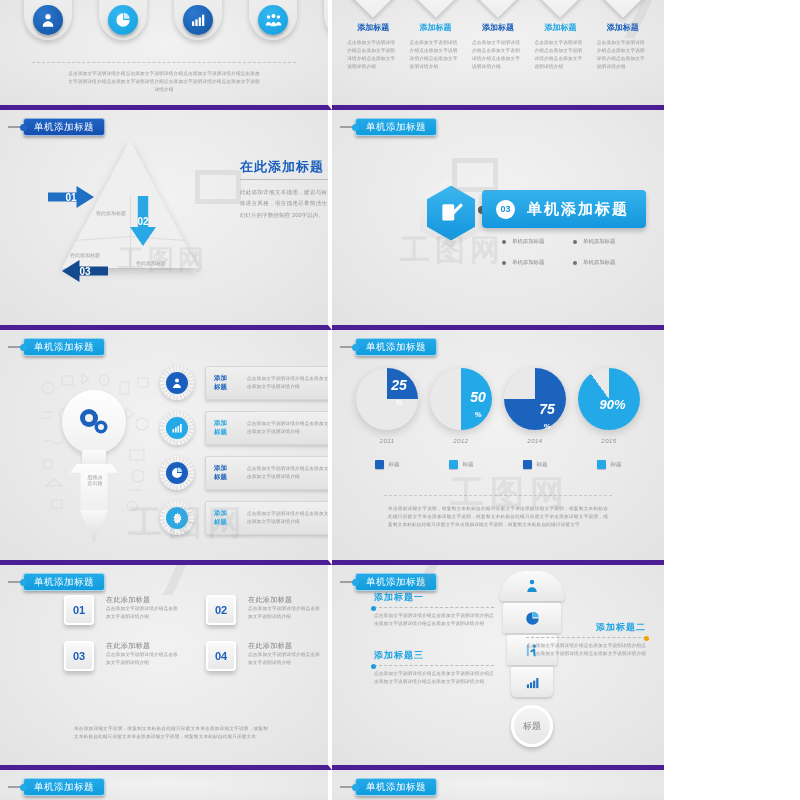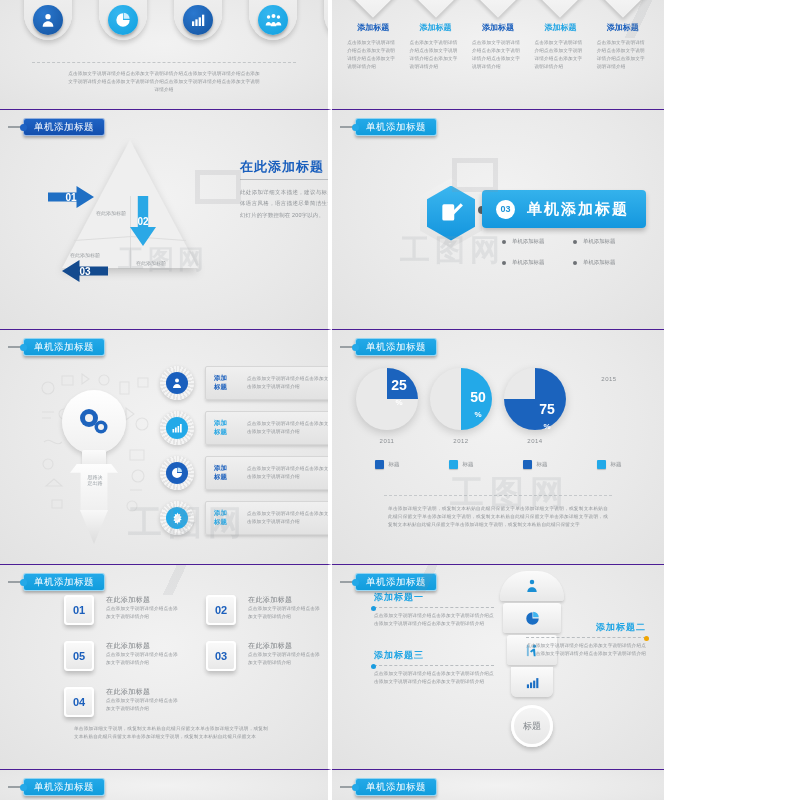--- a/index.html
+++ b/index.html
@@ -12,21 +12,21 @@
   #page { position: relative; width: 800px; height: 800px; background:#fff; }
 
   
   .row { display: flex; width: 800px; }
   .slide {
     position: relative;
     width: 332px;
     background: #ececec;
     overflow: hidden;
     border-right: 4px solid #fff;
-    border-bottom: 1px solid #4c1d95;
+    border-bottom: 5px solid #4c1d95;
   }
   .slide:last-child { border-right: none; }
   .slide::before{
     
     content:""; position:absolute; inset:0;
     background: radial-gradient(ellipse at 50% 40%, #f2f2f2 0%, #e9e9e9 60%, #e2e2e2 100%);
     pointer-events:none;
   }
   .inner { position: relative; width: 100%; height: 100%; z-index:2; }
 
@@ -181,21 +181,21 @@
     margin-left:11px; width:232px; height:34px;
     background: linear-gradient(#f0f0f0,#e2e2e2);
     border:1px solid #d6d6d6; border-radius:2px;
     box-shadow: 0 2px 3px rgba(0,0,0,.13);
     display:flex; align-items:center; padding:0 8px; gap:9px;
   }
   .bar .bt{ width:24px; font-size:6.5px; font-weight:bold; line-height:1.35; }
   .bar .bx{ flex:1; }
 
   
-  .s6 .pies{ position:absolute; left:18px; top:38px; right:18px; display:flex; justify-content:flex-start;}
+  .s6 .pies{ position:absolute; left:18px; top:38px; right:18px; display:flex; justify-content:flex-start;font-style:italic;}
   .pie-col{ display:flex; flex-direction:column; align-items:center; width:80px;}
   .pie{ position:relative; width:62px;height:62px;border-radius:50%;
         filter: drop-shadow(0 3px 4px rgba(0,0,0,.16)); }
   .pie .val{ position:absolute; color:#fff; font-weight:bold; }
   .pie-year{ margin-top:8px; font-size:6px; color:#8b8f93; letter-spacing:.5px;}
   .s6 .legends{ position:absolute; left:18px; top:130px; right:18px; display:flex; justify-content:space-around;}
   .leg{ display:flex; align-items:center; gap:5px; width:80px; justify-content:center;}
   .leg .sw{ width:9px;height:9px;border-radius:1px; box-shadow:0 1px 1px rgba(0,0,0,.2);}
   .leg .lt{ font-size:5.5px; color:#8b8f93;}
   .s6 .hr{ position:absolute; left:52px; right:52px; top:165px; border-top:1px dashed #c6c9cb;}
@@ -583,20 +583,23 @@
             </div>
             <div class="pie-year">2012</div>
           </div>
           <div class="pie-col">
             <div class="pie" id="pie2" style="background: conic-gradient(rgb(27, 99, 189) 0deg, rgb(27, 99, 189) 270deg, rgb(233, 233, 233) 270deg, rgb(233, 233, 233) 360deg);">
               <span class="val" id="pv2" style="font-size: 14px; left: 31.0208px; top: 34.0208px; width: 24px; text-align: center; line-height: 1.05;">75<br><span style="font-size:8px">%</span></span>
             </div>
             <div class="pie-year">2014</div>
           </div>
           <div class="pie-col">
+            <div class="pie" id="pie3" style="background: conic-gradient(rgb(35, 169, 232) 0deg, rgb(35, 169, 232) 324deg, rgb(233, 233, 233) 324deg, rgb(233, 233, 233) 360deg);">
+              <span class="val" id="pv3" style="font-size: 13px; left: 21.4721px; top: 29.6085px; width: 24px; text-align: center; line-height: 1.05;">90%</span>
+            </div>
             <div class="pie-year">2015</div>
           </div>
         </div>
 
         <div class="legends">
           <div class="leg">
               <span class="sw" style="background:#1b63bd"></span>
               <span class="lt">标题</span>
             </div>
           <div class="leg">
@@ -641,28 +644,20 @@
           </div>
           <div class="itm">
             <span class="sq">02</span>
             <span class="tx">
               <h4>在此添加标题</h4>
               <span class="ul"></span>
               <span class="body-txt" style="display:block;width:74px">点击添加文字说明详情介绍点击添加文字说明详情介绍</span>
             </span>
           </div>
           <div class="itm">
-            <span class="sq">05</span>
-            <span class="tx">
-              <h4>在此添加标题</h4>
-              <span class="ul"></span>
-              <span class="body-txt" style="display:block;width:74px">点击添加文字说明详情介绍点击添加文字说明详情介绍</span>
-            </span>
-          </div>
-          <div class="itm">
             <span class="sq">03</span>
             <span class="tx">
               <h4>在此添加标题</h4>
               <span class="ul"></span>
               <span class="body-txt" style="display:block;width:74px">点击添加文字说明详情介绍点击添加文字说明详情介绍</span>
             </span>
           </div>
           <div class="itm">
             <span class="sq">04</span>
             <span class="tx">

